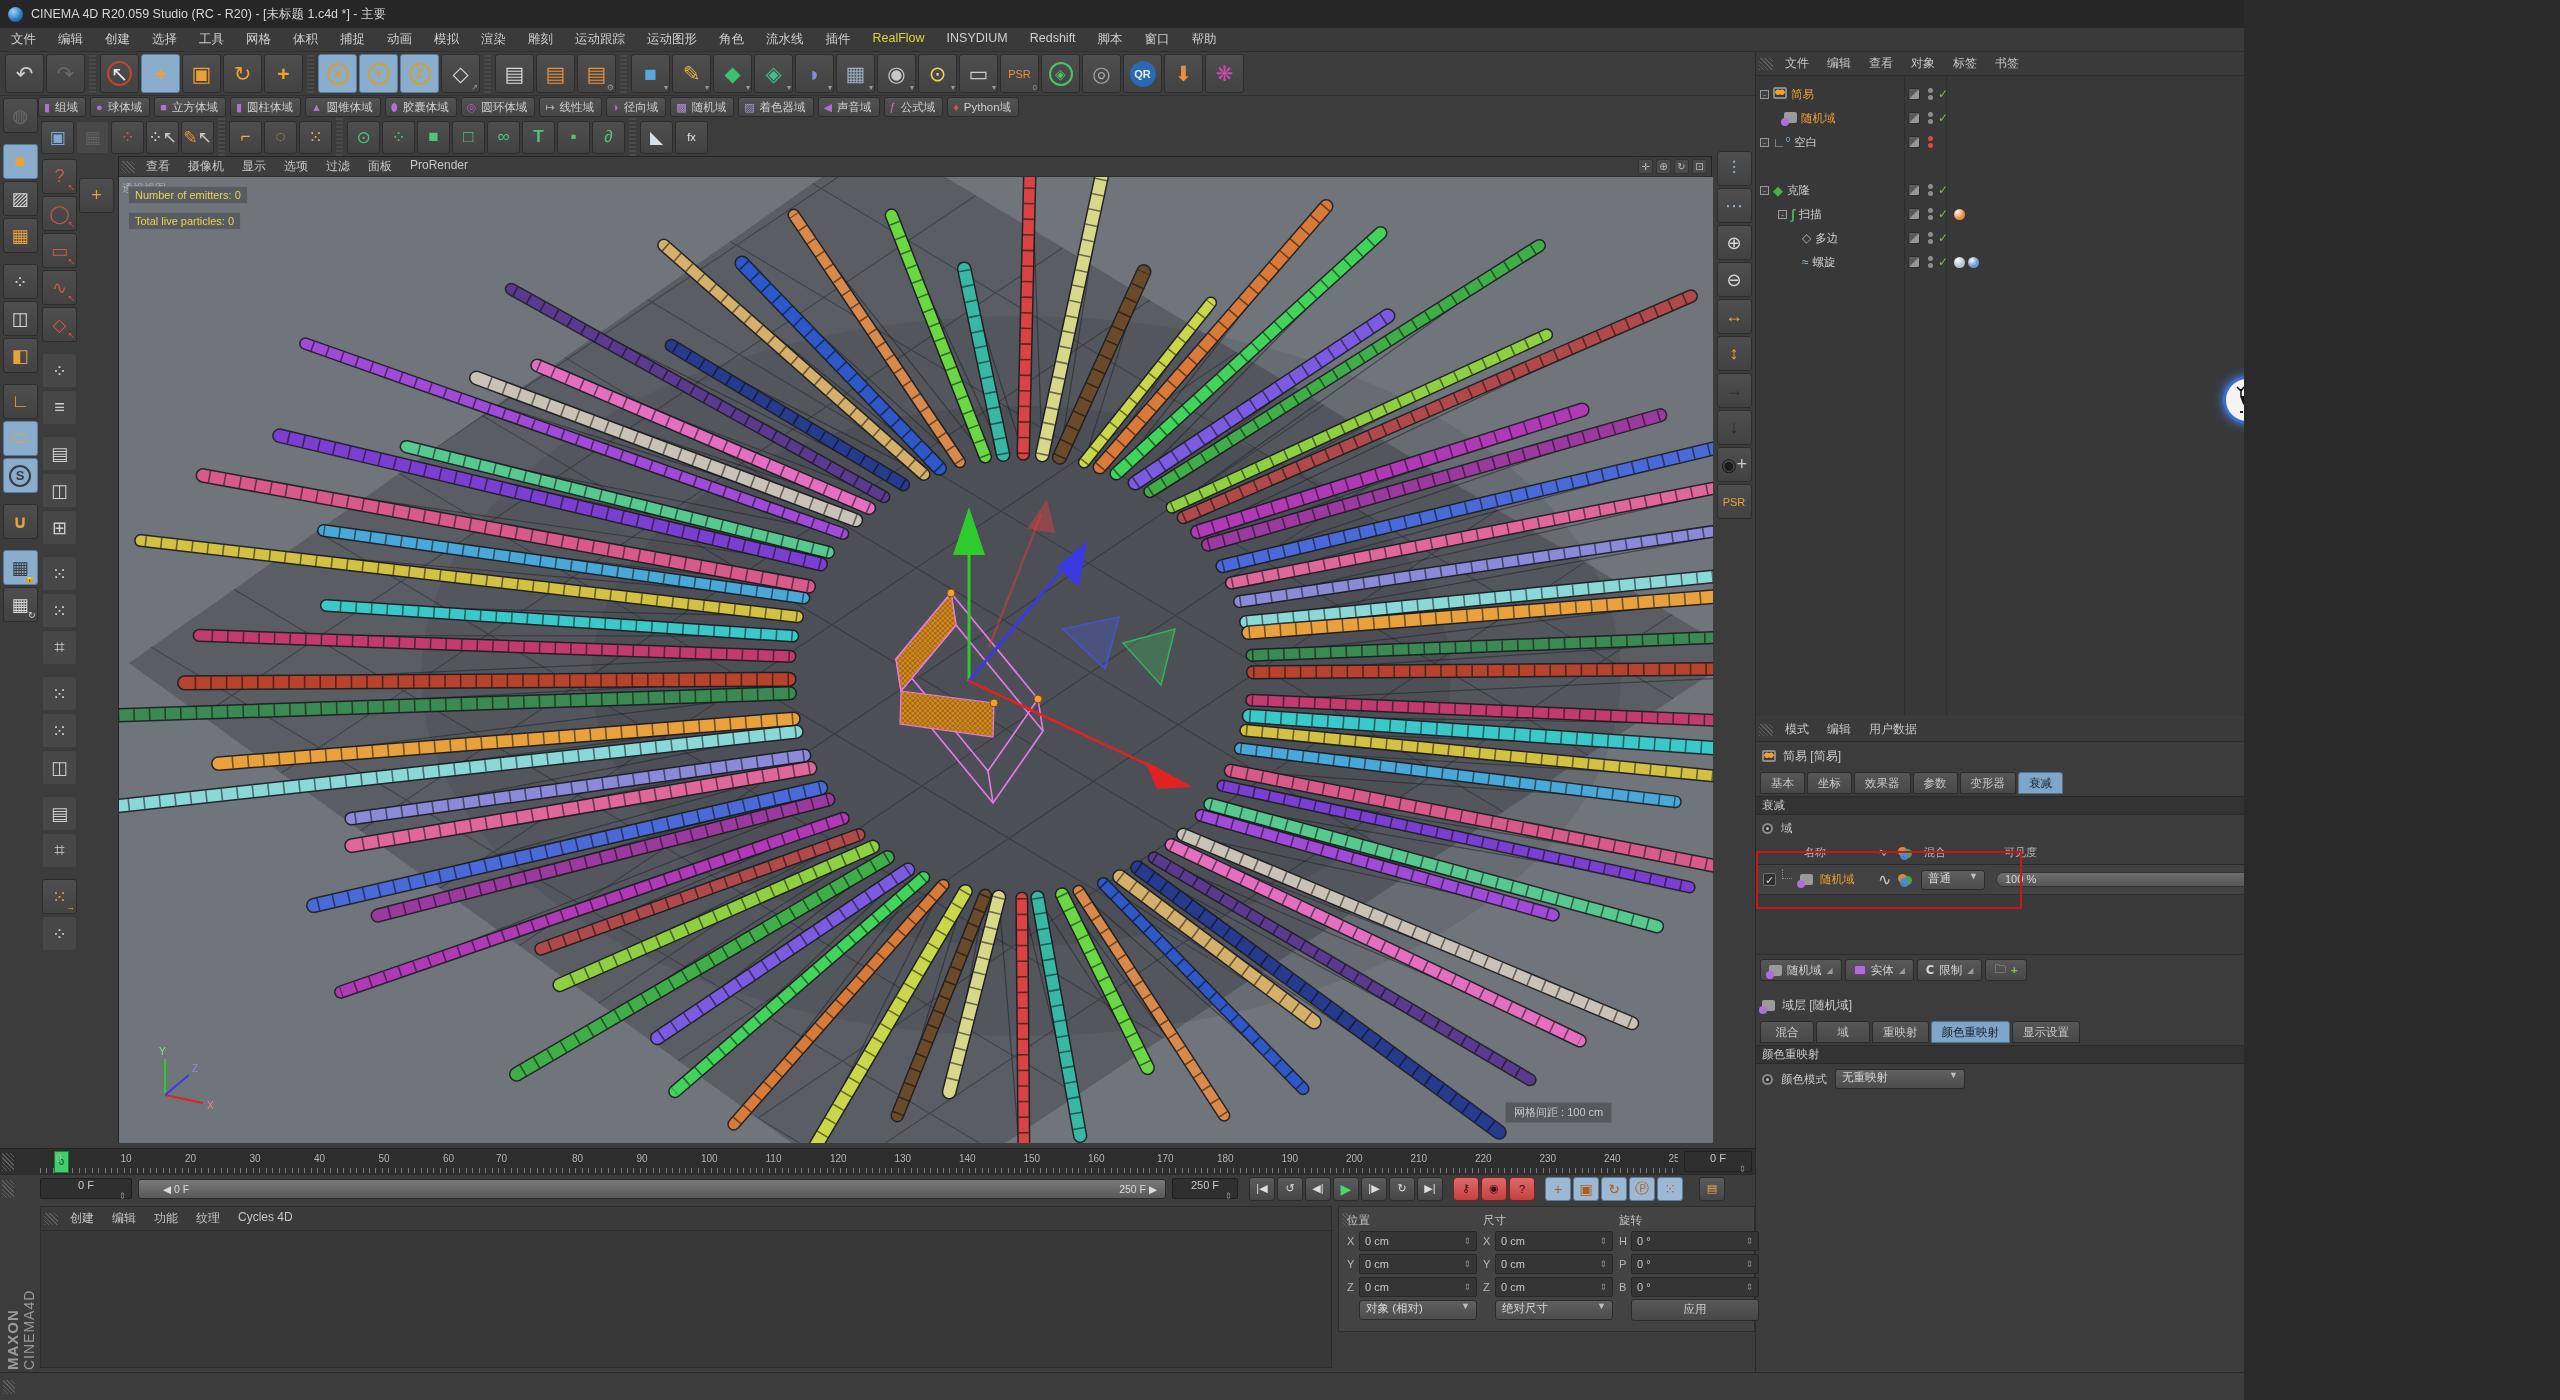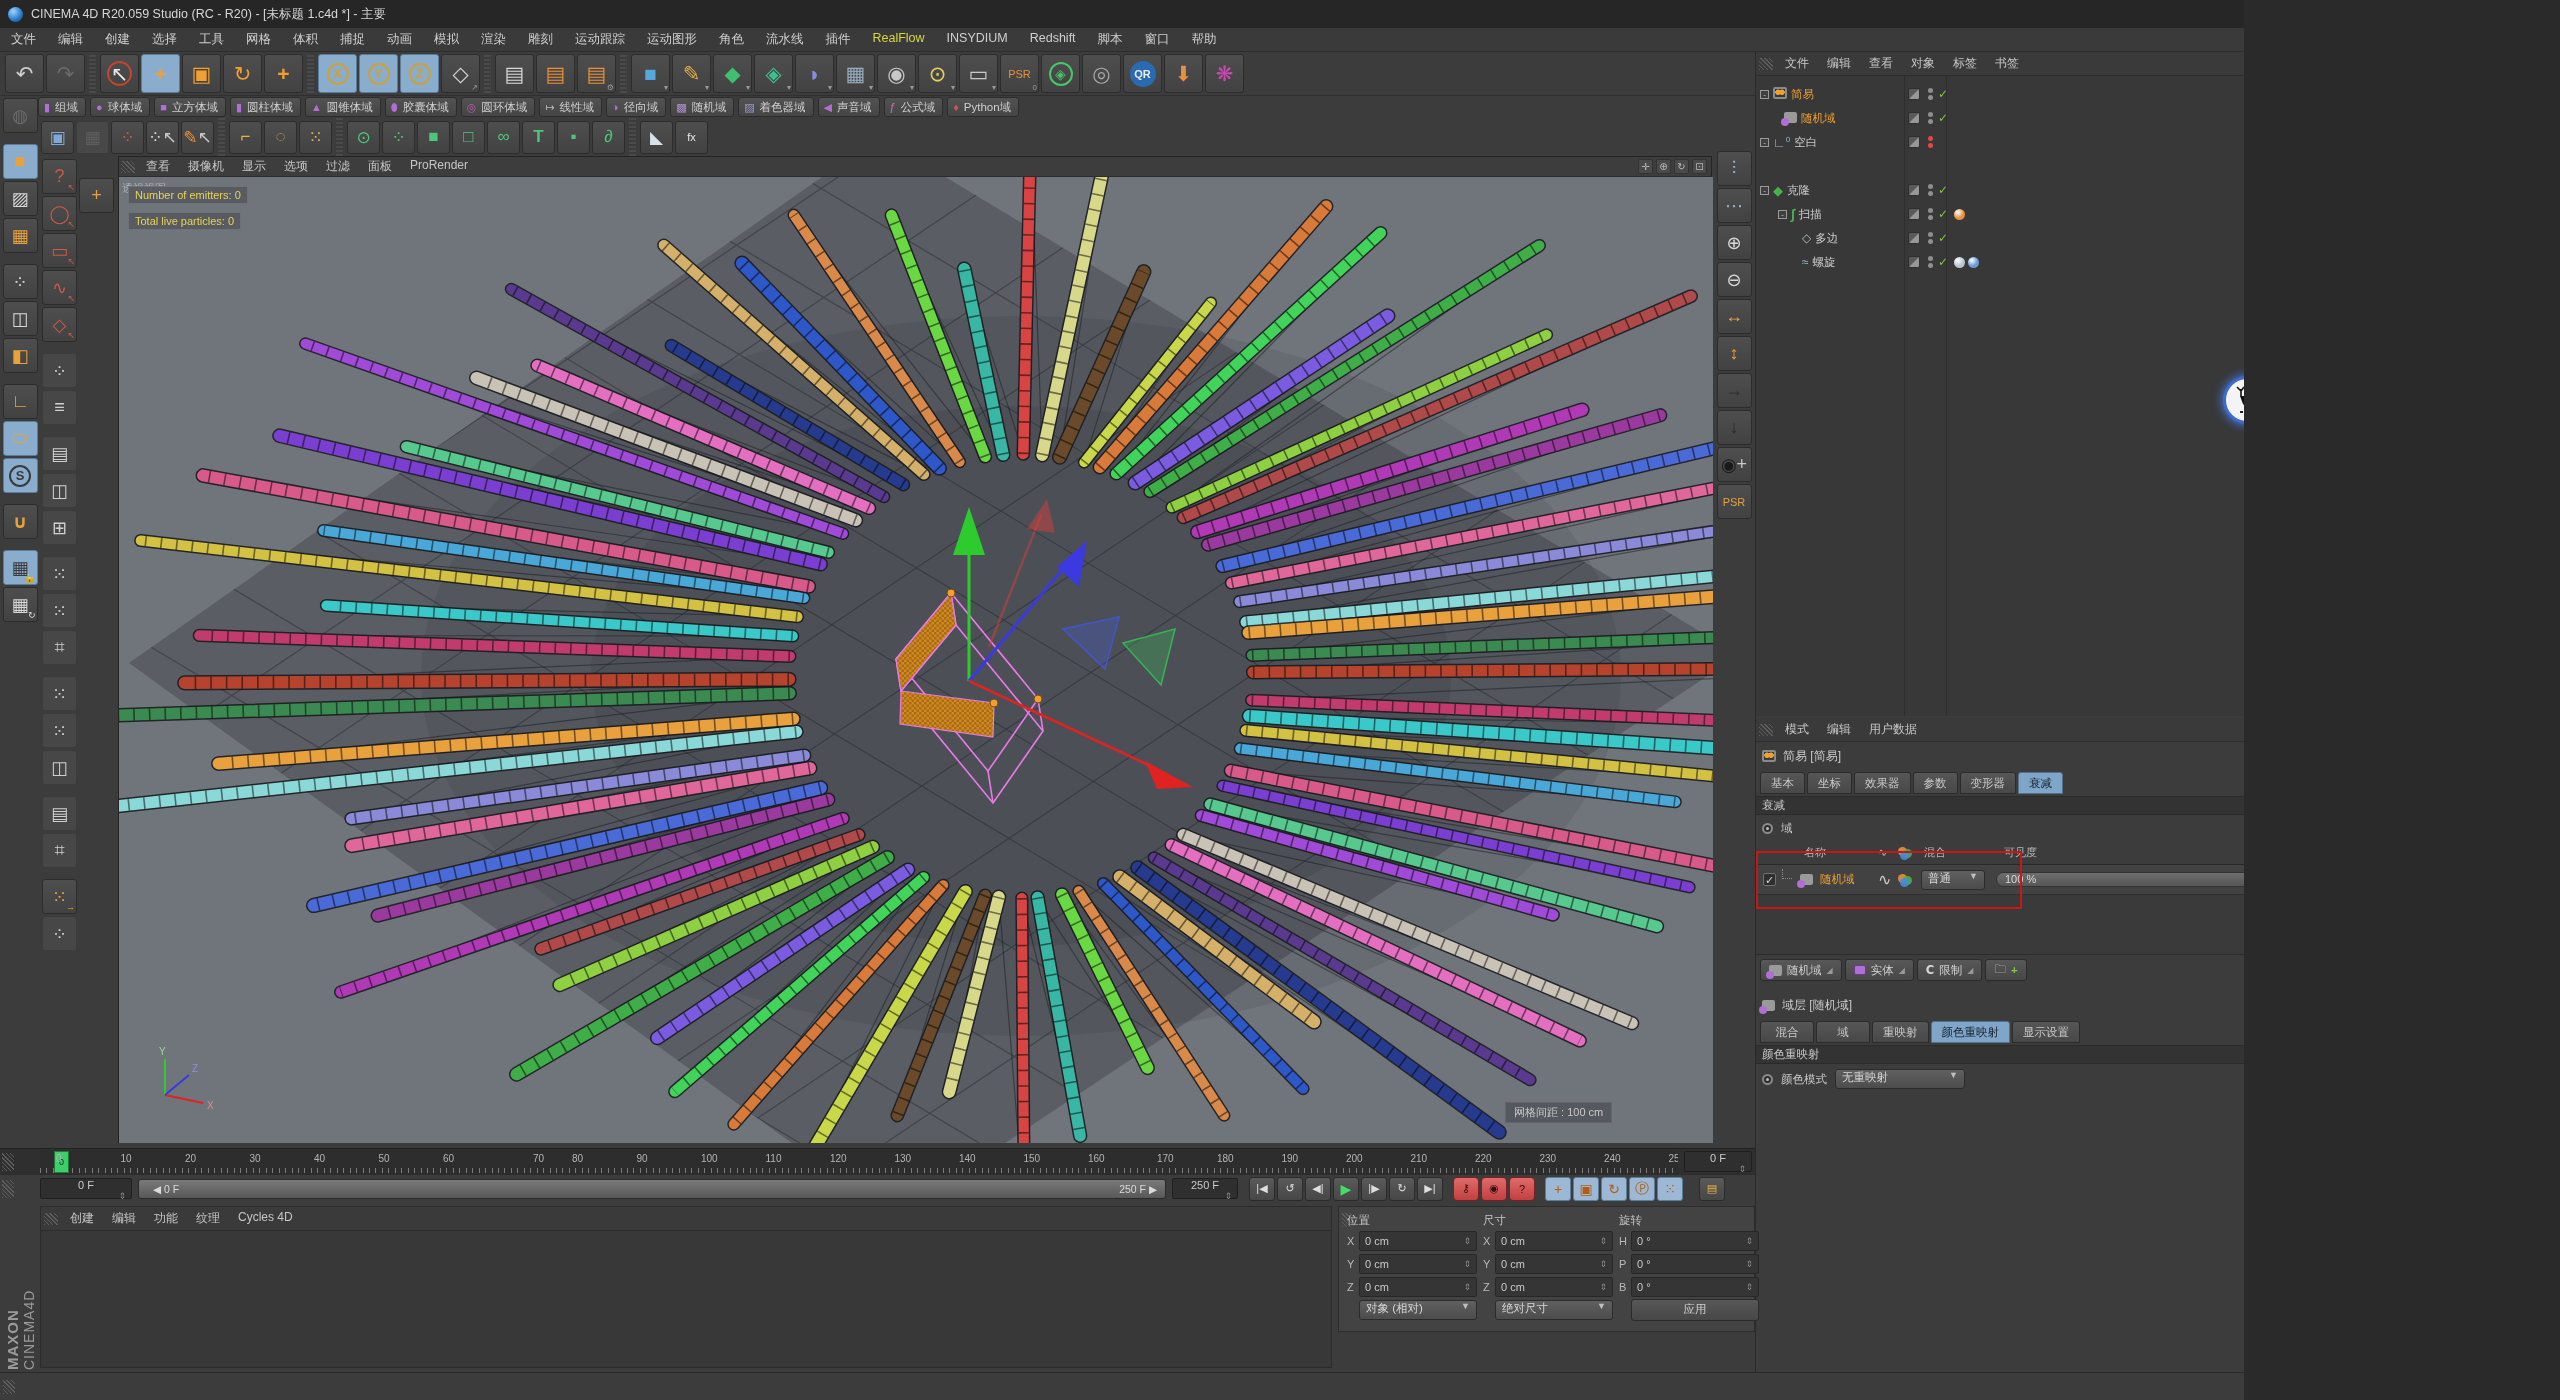--- a/index.html
+++ b/index.html
@@ -1267,21 +1267,21 @@
     <div id="rulerin">
       <div id="minors"></div>
       <div id="playhead">0</div>
     <span class="tickn" style="left: 16px;">0</span>
         <span class="tickn" style="left: 80.5px;">10</span>
         <span class="tickn" style="left: 145px;">20</span>
         <span class="tickn" style="left: 209.5px;">30</span>
         <span class="tickn" style="left: 274px;">40</span>
         <span class="tickn" style="left: 338.5px;">50</span>
         <span class="tickn" style="left: 403px;">60</span>
-        <span class="tickn" style="left: 493px;">70</span>
+        <span class="tickn" style="left: 456px;">70</span>
         <span class="tickn" style="left: 532px;">80</span>
         <span class="tickn" style="left: 596.5px;">90</span>
         <span class="tickn" style="left: 661px;">100</span>
         <span class="tickn" style="left: 725.5px;">110</span>
         <span class="tickn" style="left: 790px;">120</span>
         <span class="tickn" style="left: 854.5px;">130</span>
         <span class="tickn" style="left: 919px;">140</span>
         <span class="tickn" style="left: 983.5px;">150</span>
         <span class="tickn" style="left: 1048px; text-align: center;">160</span>
         <span class="tickn" style="left: 1117px;">170</span>
@@ -1299,21 +1299,21 @@
         <span class="ar">⇕</span>
     </div>
   </div>
   <div id="rangerow" class="abs">
     <span class="grip" style="width:12px;height:18px;margin-left:2px;"></span>
     <span class="spin" style="width:92px;height:21px;margin-left:26px;">
       <span>0 F</span>
         <span class="ar">⇕</span>
     </span>
     <div id="rangeslider">
-      <span style="position:absolute;left:14px;top:3px;">◀ 0 F</span>
+      <span style="position:absolute;left:24px;top:3px;">◀ 0 F</span>
       <span style="position:absolute;right:8px;top:3px;">250 F ▶</span>
     </div>
     <span class="spin" style="width:66px;height:21px;margin-left:6px;">
       <span>250 F</span>
         <span class="ar">⇕</span>
     </span>
     <span id="playbtns" style="display:flex;margin-left:10px;">
         <span class="pb">|◀</span>
         <span class="pb">↺</span>
         <span class="pb">◀|</span>

